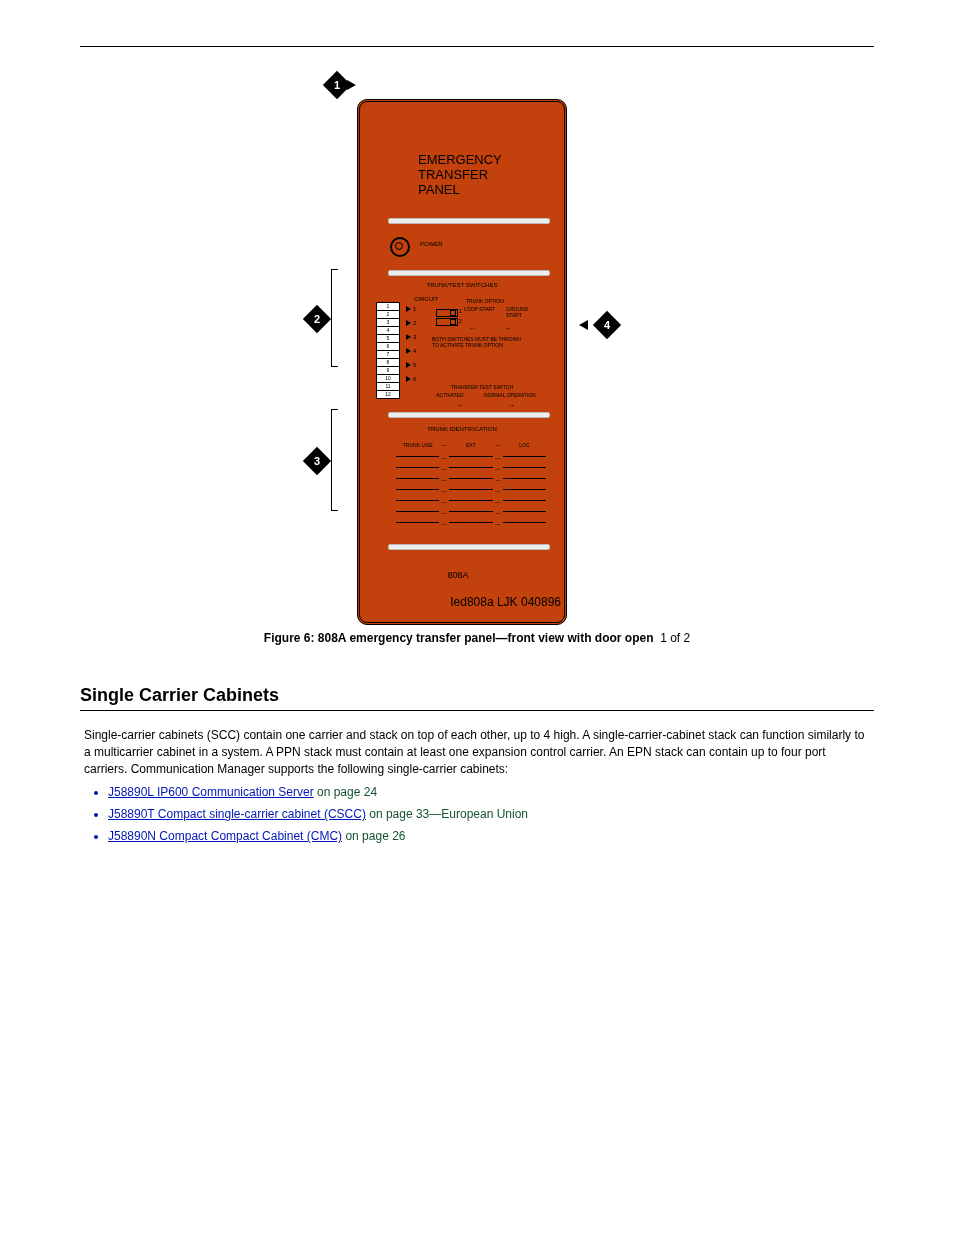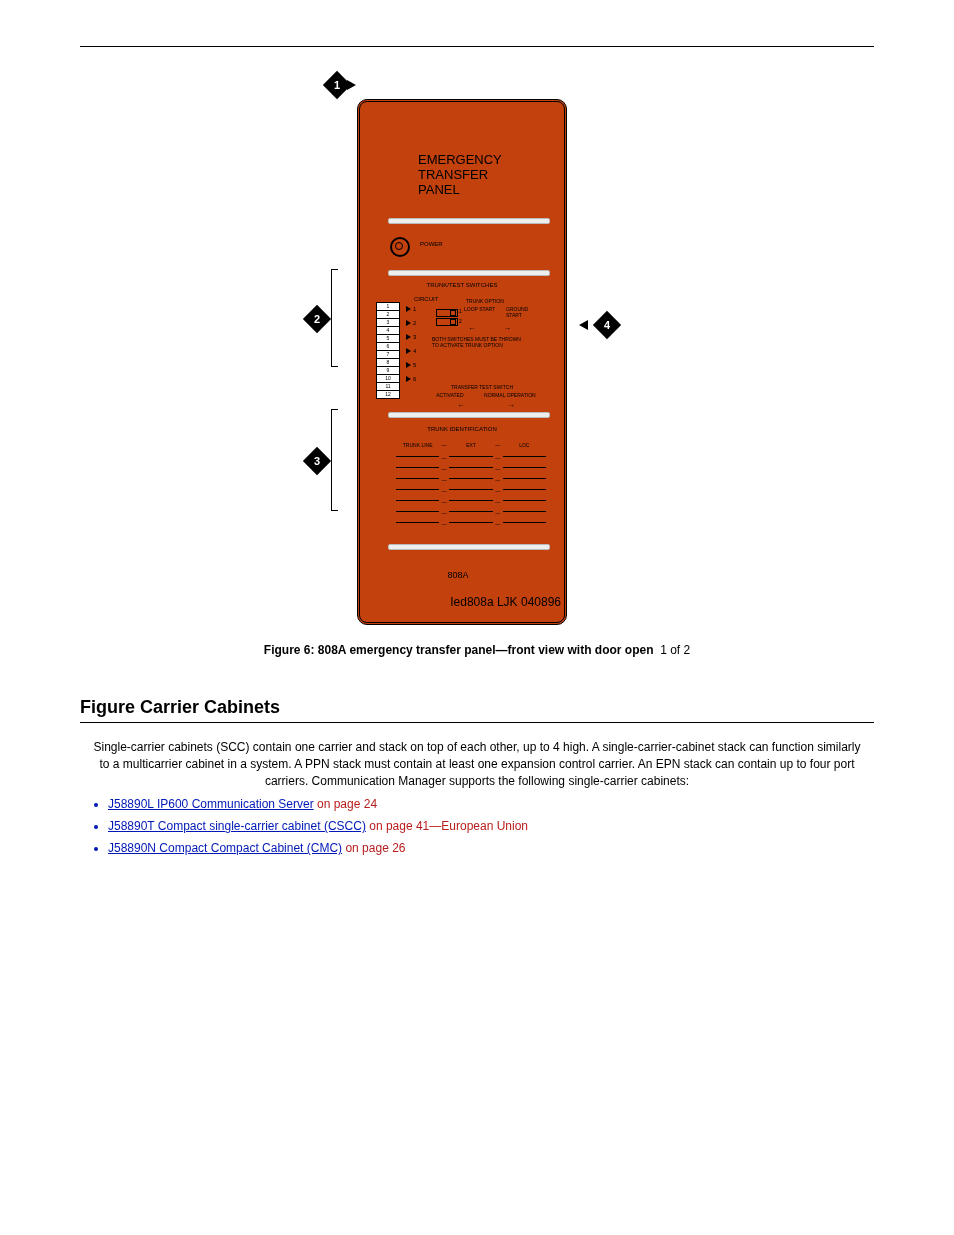--- a/index.html
+++ b/index.html
@@ -268,57 +268,56 @@
   .callout2 { left: -20px; top: 238px; }
   .brace2   { position:absolute; left: 4px; top: 198px; height: 96px; width: 6px;
               border-left:1px solid #000; border-top:1px solid #000; border-bottom:1px solid #000;}
   .callout3 { left: -20px; top: 380px; }
   .brace3   { position:absolute; left: 4px; top: 338px; height: 100px; width: 6px;
               border-left:1px solid #000; border-top:1px solid #000; border-bottom:1px solid #000;}
   .callout4 { left: 270px; top: 244px; }
   .arrow4   { left: 252px; top: 249px; }
   
   .fig-caption {
-    margin-top: 32px;
+    margin-top: 20px;
     text-align: center;
     font-size: 12px;
   }
   .fig-caption .cap-bold { font-weight: bold; }
   
   h3.scc-title {
     font-size: 18px;
     font-weight: bold;
     margin: 40px 0 4px 0;
   }
   hr.thin {
     border: none;
     border-top: 1.5px solid #000;
     margin: 0 0 16px 0;
   }
   p.body {
     font-size: 12px;
     line-height: 1.4;
-    margin: 8px 12px;
-    text-align: center;
+    margin: 8px 4px;
   }
   ul.links {
     margin: 6px 0 6px 28px;
     padding: 0;
   }
   ul.links li {
     font-size: 12px;
     margin-bottom: 8px;
     color: #0018b5;
   }
   ul.links li .link {
     color: #0018b5;
     text-decoration: underline;
   }
   ul.links li .trail {
-    color: #b91c1c;
+    color: #14532d;
     text-decoration: none;
   }
   .footer {
     margin-top: 60px;
     display: flex;
     justify-content: space-between;
     font-size: 11px;
   }
 </style>
 </head>
@@ -504,33 +503,33 @@
 
       <div class="imgid">Ied808a LJK 040896</div>
     </div>
   </div>
 
   <div class="fig-caption">
     <span class="cap-bold">Figure 6: 808A emergency transfer panel—front view with door open</span>
     &nbsp;<span>1 of 2</span>
   </div>
 
-  <h3 class="scc-title">Figure Carrier Cabinets</h3>
+  <h3 class="scc-title">Single Carrier Cabinets</h3>
   <hr class="thin">
 
   <p class="body">Single-carrier cabinets (SCC) contain one carrier and stack on top of each other, up to 4 high. A single-carrier-cabinet stack can function similarly to a multicarrier cabinet in a system. A PPN stack must contain at least one expansion control carrier. An EPN stack can contain up to four port carriers. Communication Manager supports the following single-carrier cabinets:</p>
 
   <ul class="links">
     <li>
       <span class="link">J58890L IP600 Communication Server</span>
       <span class="trail">on page 24</span>
     </li>
     <li>
       <span class="link">J58890T Compact single-carrier cabinet (CSCC)</span>
-      <span class="trail">on page 41</span><span class="trail">—European Union</span>
+      <span class="trail">on page 33</span><span class="trail">—European Union</span>
     </li>
     <li>
       <span class="link">J58890N Compact Compact Cabinet (CMC)</span>
       <span class="trail">on page 26</span>
     </li>
   </ul>
 
 
 </div>
 

